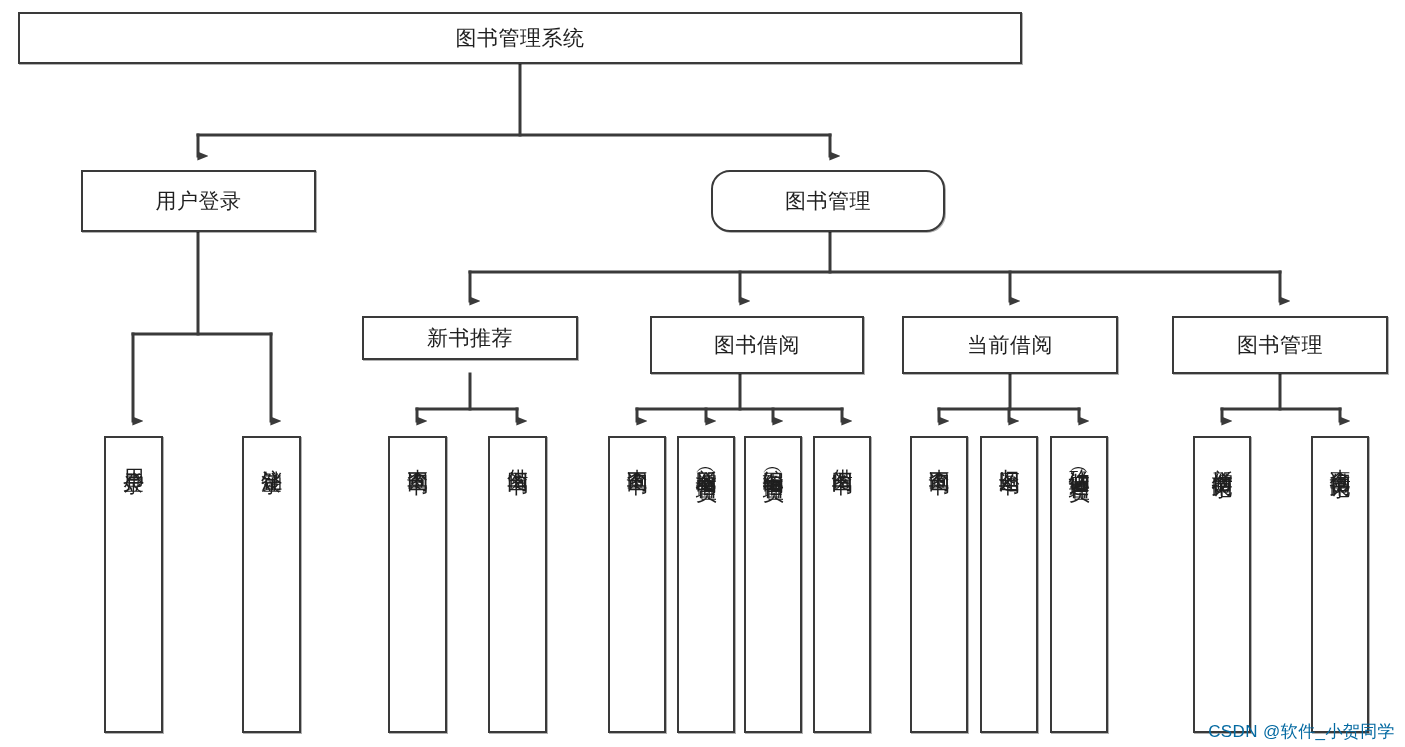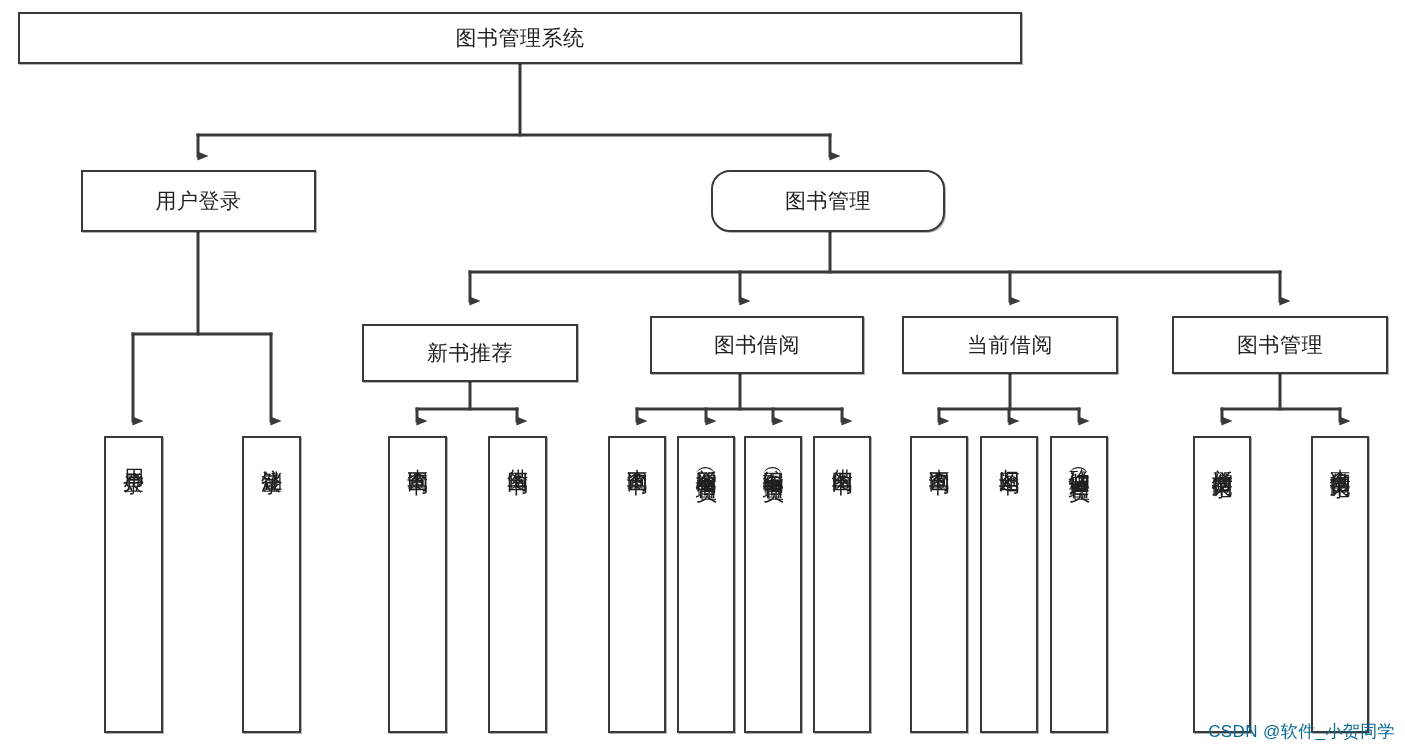--- a/index.html
+++ b/index.html
@@ -134,21 +134,21 @@
     <span class="node-label">图书管理系统</span>
   </div>
 
   <div class="node-box" style="left:81px; top:170px; width:235px; height:62px;">
     <span class="node-label">用户登录</span>
   </div>
   <div class="node-box" style="left:711px; top:170px; width:234px; height:62px;border-radius:19px;">
     <span class="node-label">图书管理</span>
   </div>
 
-  <div class="node-box" style="left:362px; top:316px; width:216px; height:58px;margin-top:8px;">
+  <div class="node-box" style="left:362px; top:316px; width:216px; height:44px;">
     <span class="node-label">新书推荐</span>
   </div>
   <div class="node-box" style="left:650px; top:316px; width:214px; height:58px;">
     <span class="node-label">图书借阅</span>
   </div>
   <div class="node-box" style="left:902px; top:316px; width:216px; height:58px;">
     <span class="node-label">当前借阅</span>
   </div>
   <div class="node-box" style="left:1172px; top:316px; width:216px; height:58px;">
     <span class="node-label">图书管理</span>

